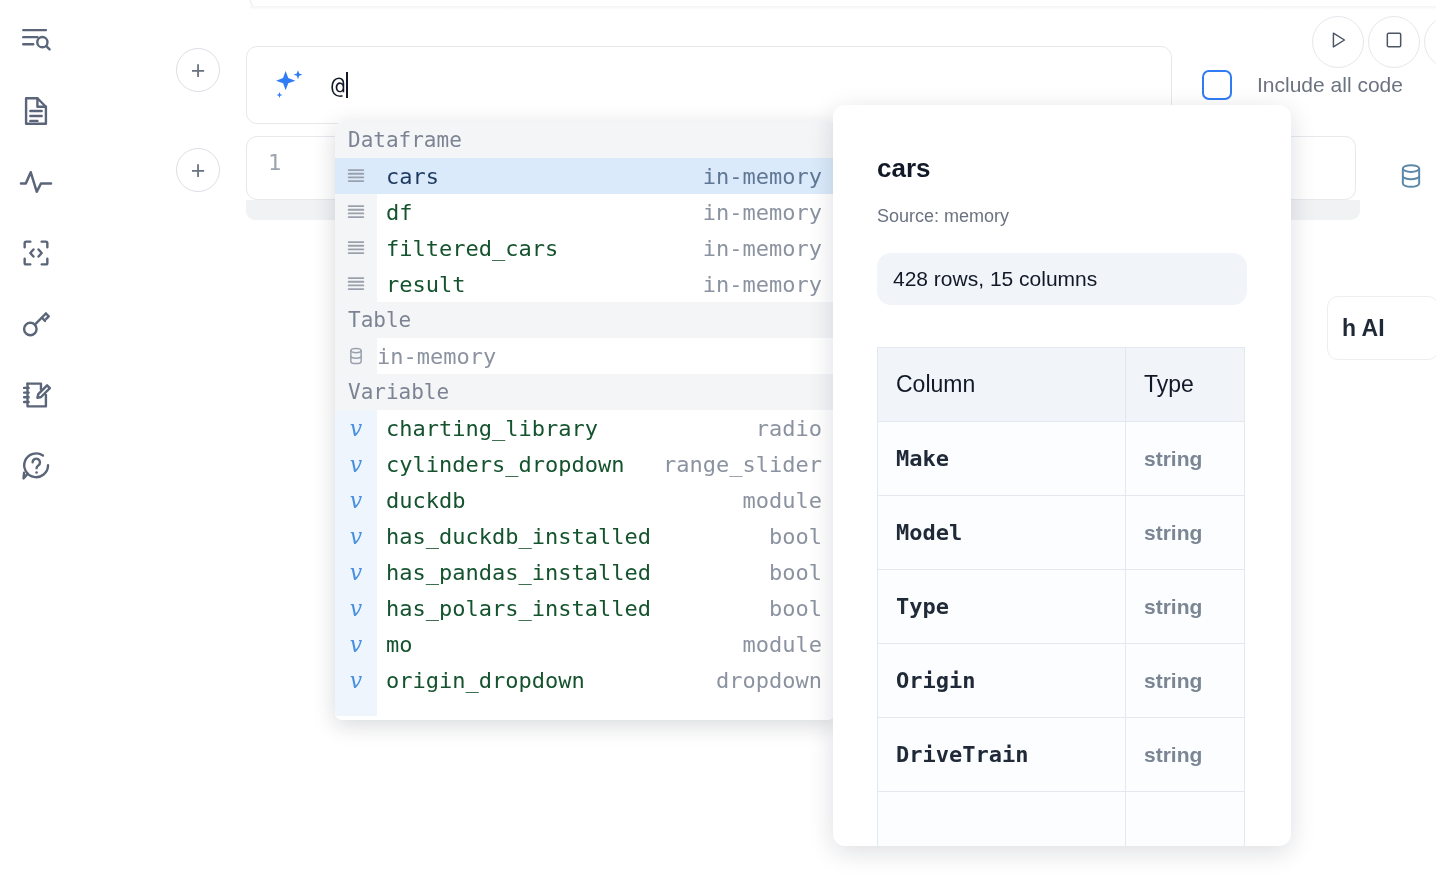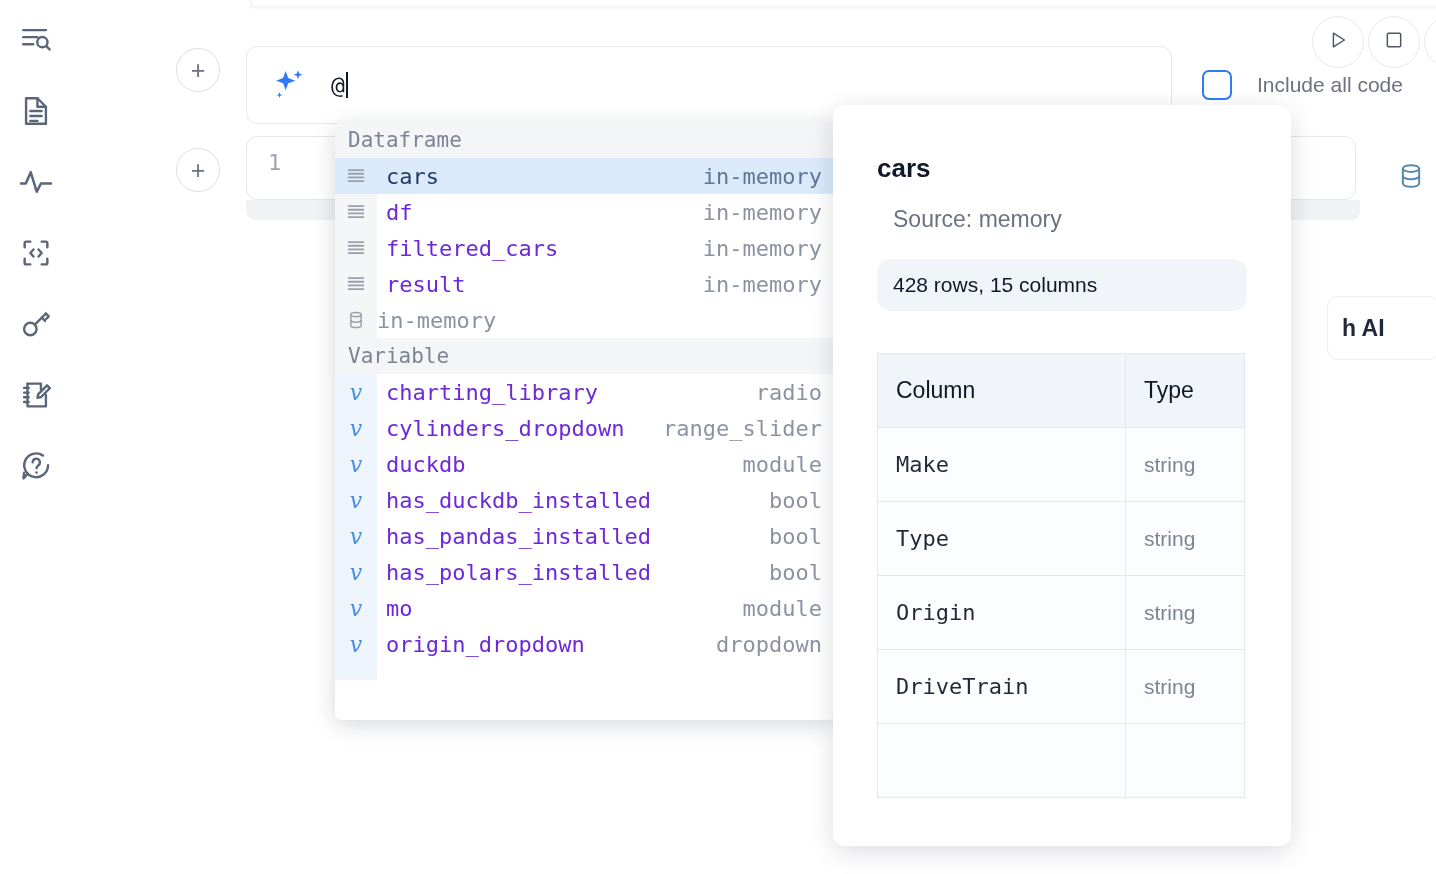--- a/index.html
+++ b/index.html
@@ -133,49 +133,49 @@
     display:flex;align-items:center;height:36px;
     font-size:22px;background:#fff;cursor:pointer;
     font-family:"DejaVu Sans Mono","Liberation Mono",monospace;
   }
   .ac-row .gutter{
     width:42px;height:36px;flex:none;display:flex;
     align-items:center;justify-content:center;
     background:#f4f5f7;color:#9aa1ad;
   }
   .ac-row.var .gutter{background:#eef5fd;color:#4a90e2;font-style:italic;font-size:22px;}
-  .ac-row .name{padding-left:9px;color:#6d28d9;flex:1;white-space:nowrap;}
+  .ac-row .name{padding-left:9px;color:#14532d;flex:1;white-space:nowrap;}
   .ac-row .meta{color:#8b93a1;padding-right:13px;white-space:nowrap;}
   .ac-row.selected{background:#daeafb;}
   .ac-row.selected .name{color:#1e3a5f;}
   .ac-row.selected .meta{color:#5f7794;}
   .ac-row.selected .gutter{background:#daeafb;}
   .ac-row.clipped{height:18px;overflow:hidden;}
 
   
   #detail-panel{
     position:absolute;left:833px;top:105px;width:458px;height:741px;
     background:#fff;border-radius:12px;
     box-shadow:0 6px 26px rgba(17,24,39,.14);
     z-index:21;overflow:hidden;box-sizing:border-box;
     padding:48px 44px 0 44px;
   }
   #detail-title{font-size:26px;font-weight:bold;color:#111827;}
-  #detail-source{font-size:23px;color:#6b7280;margin-top:22px;margin-left:16px;}
+  #detail-source{font-size:18px;color:#6b7280;margin-top:22px;}
   #detail-shape{
     margin-top:26px;background:#f1f4f8;border-radius:14px;
     padding:14px 16px;font-size:21px;color:#111827;
   }
   #detail-table{
     margin-top:42px;width:368px;border-collapse:collapse;
     table-layout:fixed;
   }
   #detail-table th,#detail-table td{
     border:1px solid #e3e8ef;padding:0 18px;height:74px;
-    text-align:left;box-sizing:border-box;
+    text-align:left;box-sizing:border-box;font-weight:bold;
   }
   #detail-table th{
     background:#f1f4f8;font-weight:normal;font-size:23px;color:#111827;
   }
   #detail-table td.col-name{
     font-family:"DejaVu Sans Mono","Liberation Mono",monospace;
     font-size:22px;color:#1f2937;background:#fcfdfe;
   }
   #detail-table td.col-type{font-size:21px;color:#7b8694;background:#fcfdfe;}
   #detail-table th:first-child,#detail-table td:first-child{width:248px;}
@@ -374,20 +374,21 @@
         <svg width="22" height="22" viewBox="0 0 24 24" fill="none" stroke="currentColor" stroke-width="2" stroke-linecap="round">
           <path d="M4 5.5h16"></path>
           <path d="M4 9.5h16"></path>
           <path d="M4 13.5h16"></path>
           <path d="M4 17.5h16"></path>
         </svg>
       </div>
       <div class="name">result</div>
       <div class="meta">in-memory</div>
     </div>
+    <div class="ac-group">Table</div>
     <div class="ac-row">
       <div class="gutter">
         <svg width="20" height="20" viewBox="0 0 24 24" fill="none" stroke="currentColor" stroke-width="1.8">
           <ellipse cx="12" cy="5.5" rx="6.2" ry="2.6"></ellipse>
           <path d="M5.8 5.5v13c0 1.4 2.8 2.6 6.2 2.6s6.2-1.2 6.2-2.6v-13"></path>
           <path d="M5.8 12c0 1.4 2.8 2.6 6.2 2.6s6.2-1.2 6.2-2.6"></path>
         </svg>
       </div>
       <div class="meta">in-memory</div>
     </div>
@@ -465,20 +466,24 @@
           <th>Column</th>
           <th>Type</th>
         </tr>
       </thead>
     <tbody>
         <tr>
           <td class="col-name">Make</td>
           <td class="col-type">string</td>
         </tr>
         <tr>
+          <td class="col-name">Model</td>
+          <td class="col-type">string</td>
+        </tr>
+        <tr>
           <td class="col-name">Type</td>
           <td class="col-type">string</td>
         </tr>
         <tr>
           <td class="col-name">Origin</td>
           <td class="col-type">string</td>
         </tr>
         <tr>
           <td class="col-name">DriveTrain</td>
           <td class="col-type">string</td>

